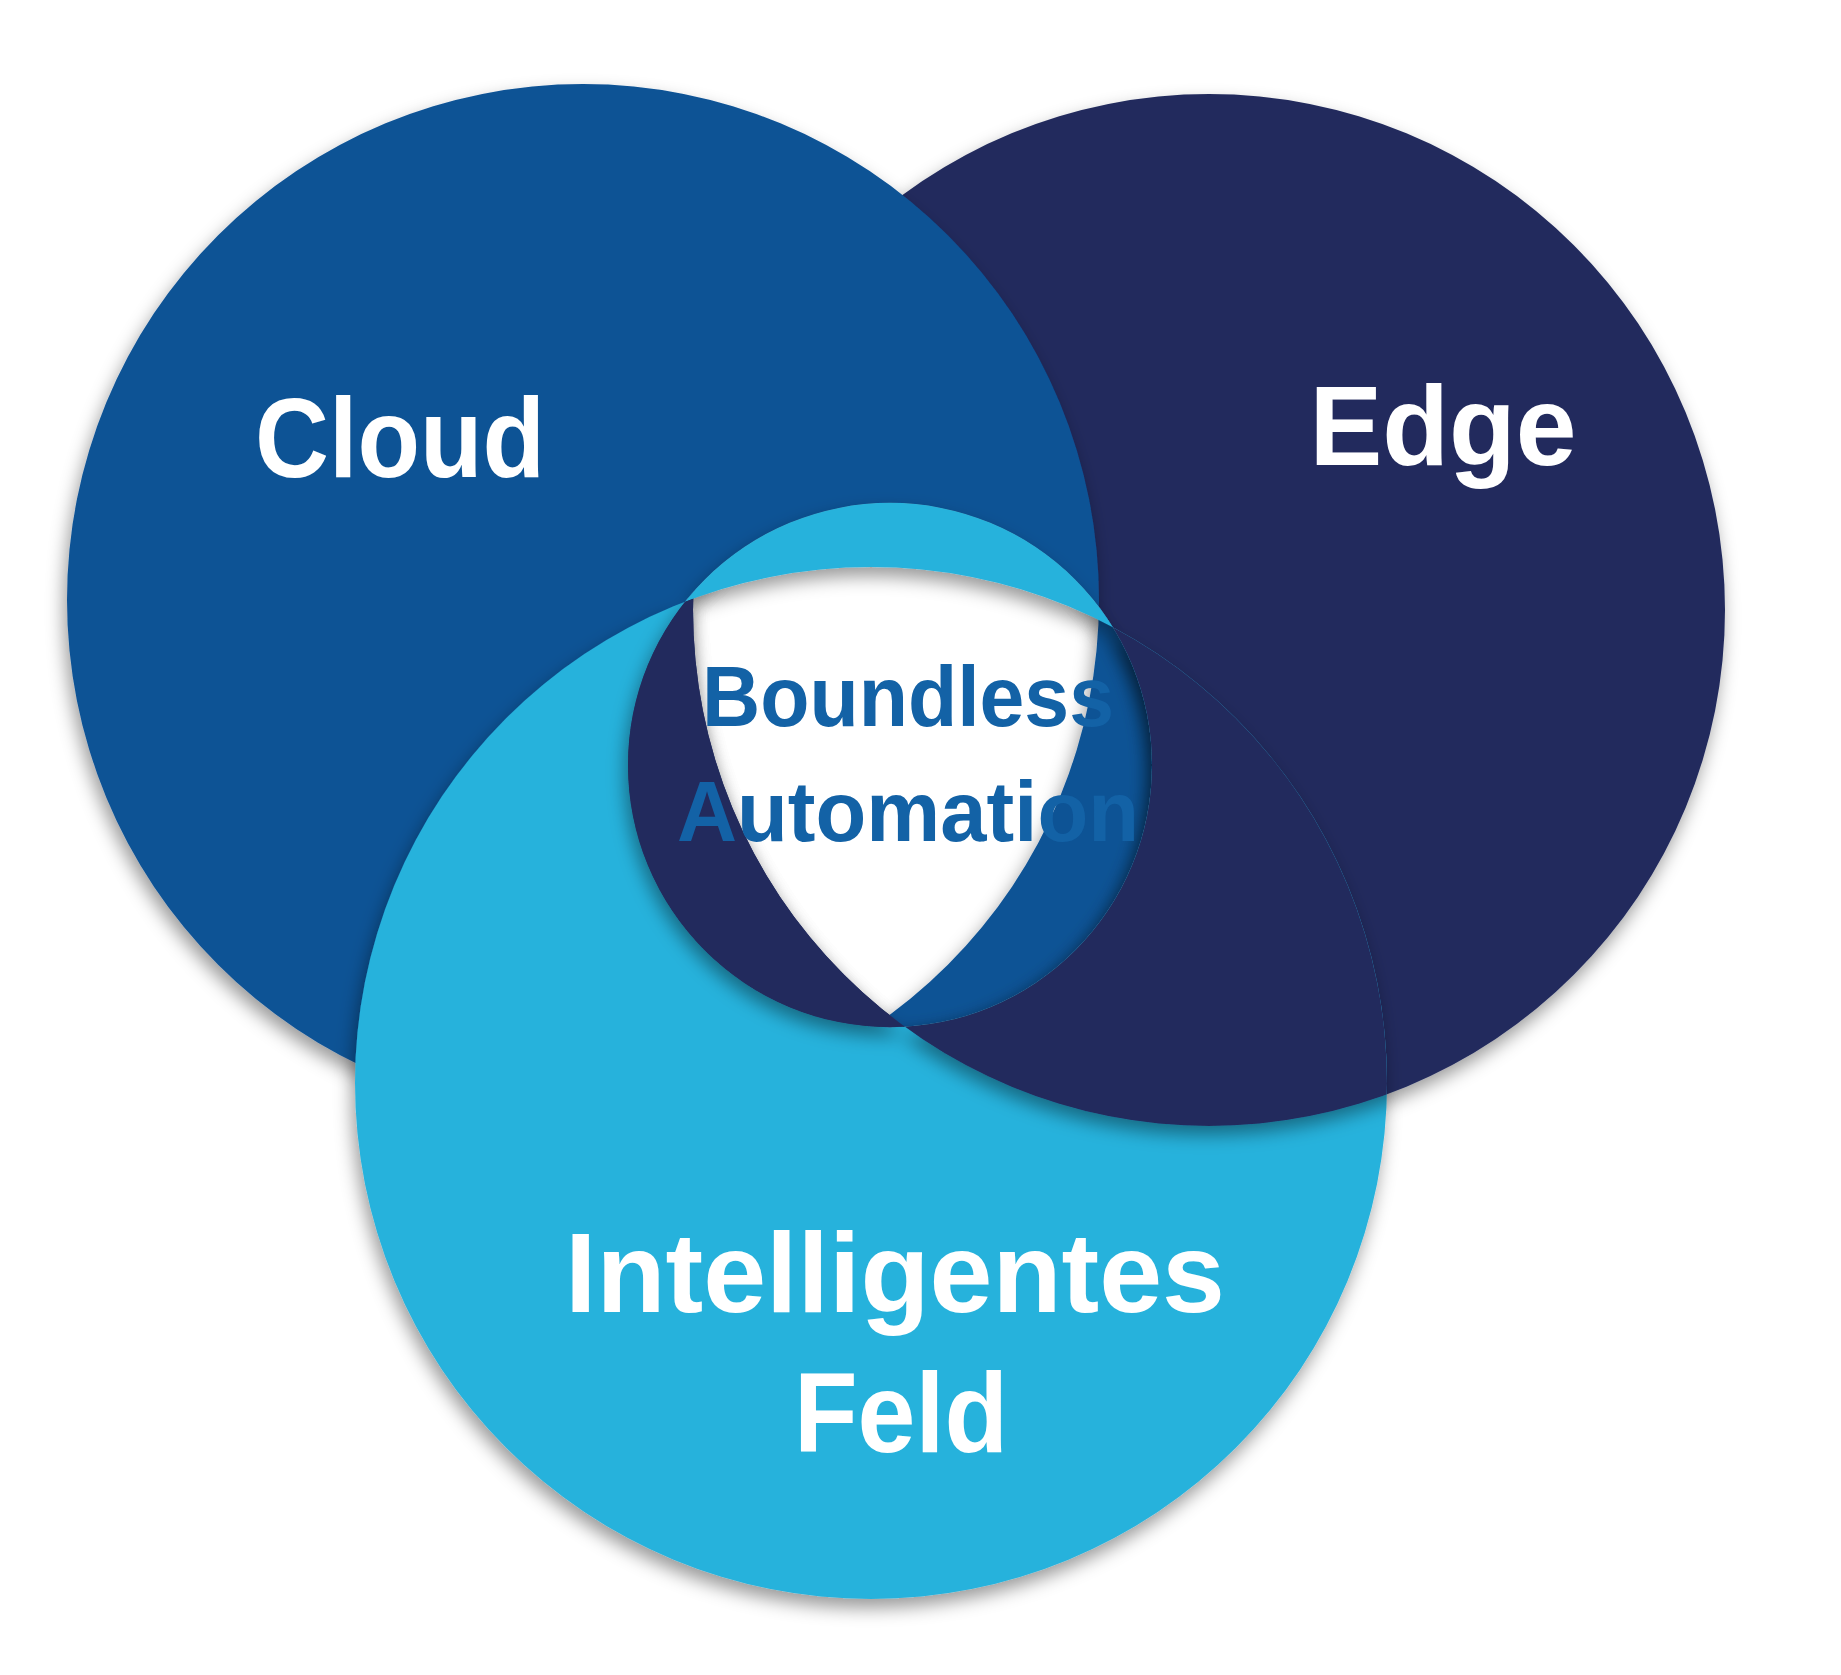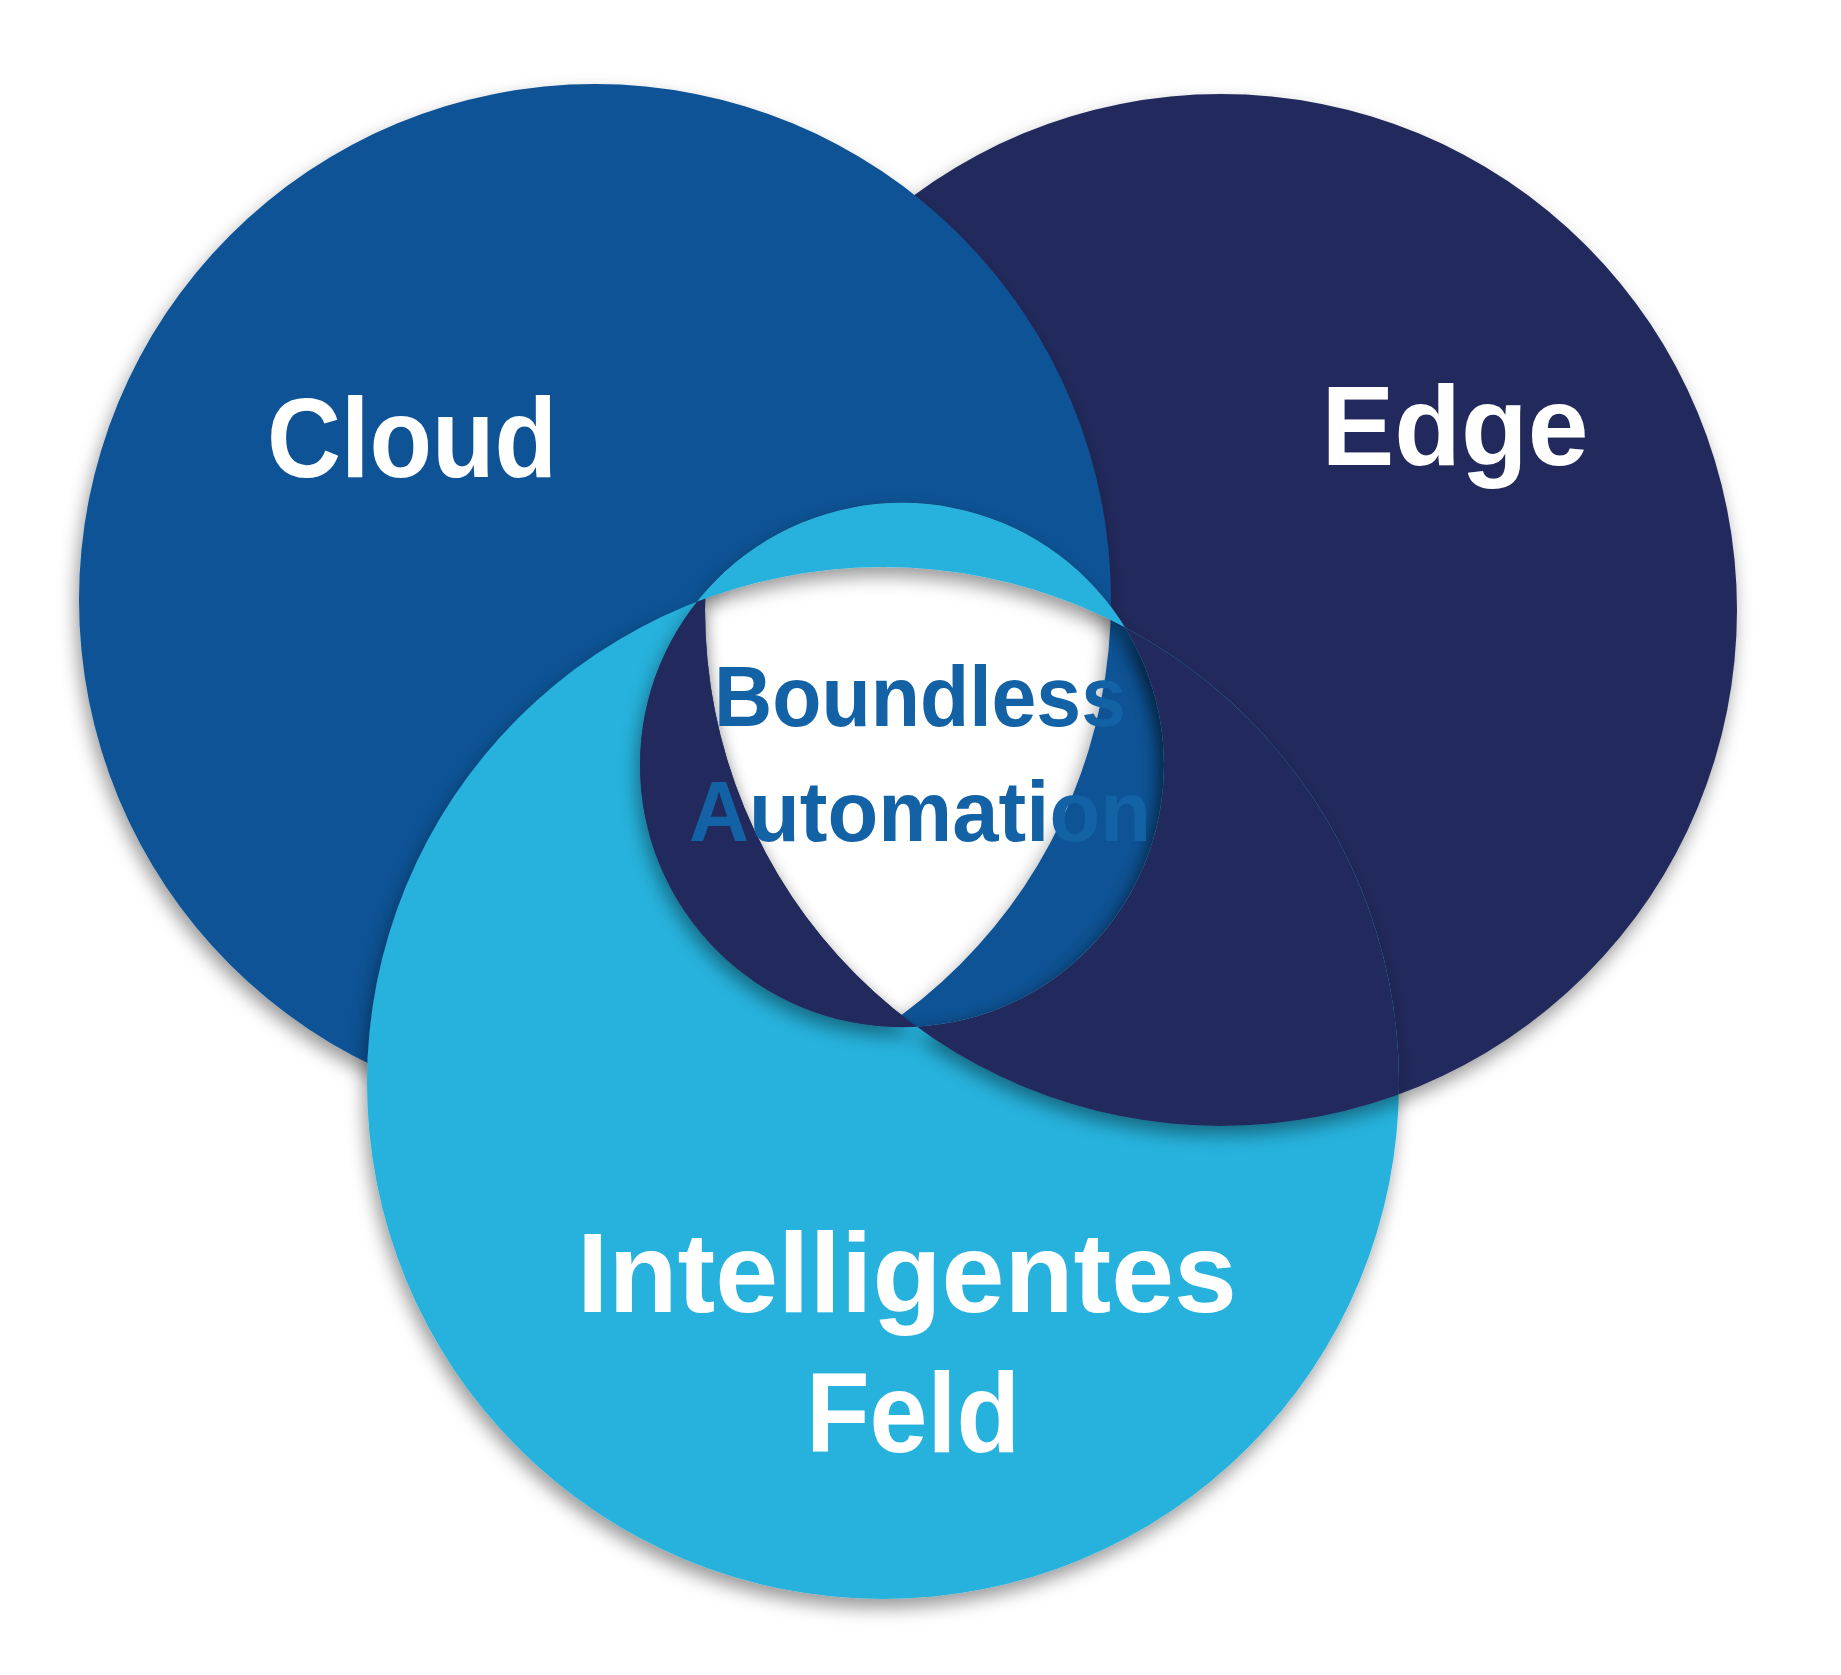--- a/index.html
+++ b/index.html
@@ -8,21 +8,20 @@
     background: #ffffff;
     width: 1841px;
     height: 1675px;
     overflow: hidden;
   }
   .stage {
     position: relative;
     width: 1578px;
     height: 1675px;
     background: #ffffff;
-    padding-left: 12px;
   }
   svg {
     display: block;
     width: 1841px;
     height: 1675px;
   }
   .diagram-label {
     font-family: "Liberation Sans", "DejaVu Sans", sans-serif;
     font-weight: bold;
     text-anchor: middle;

